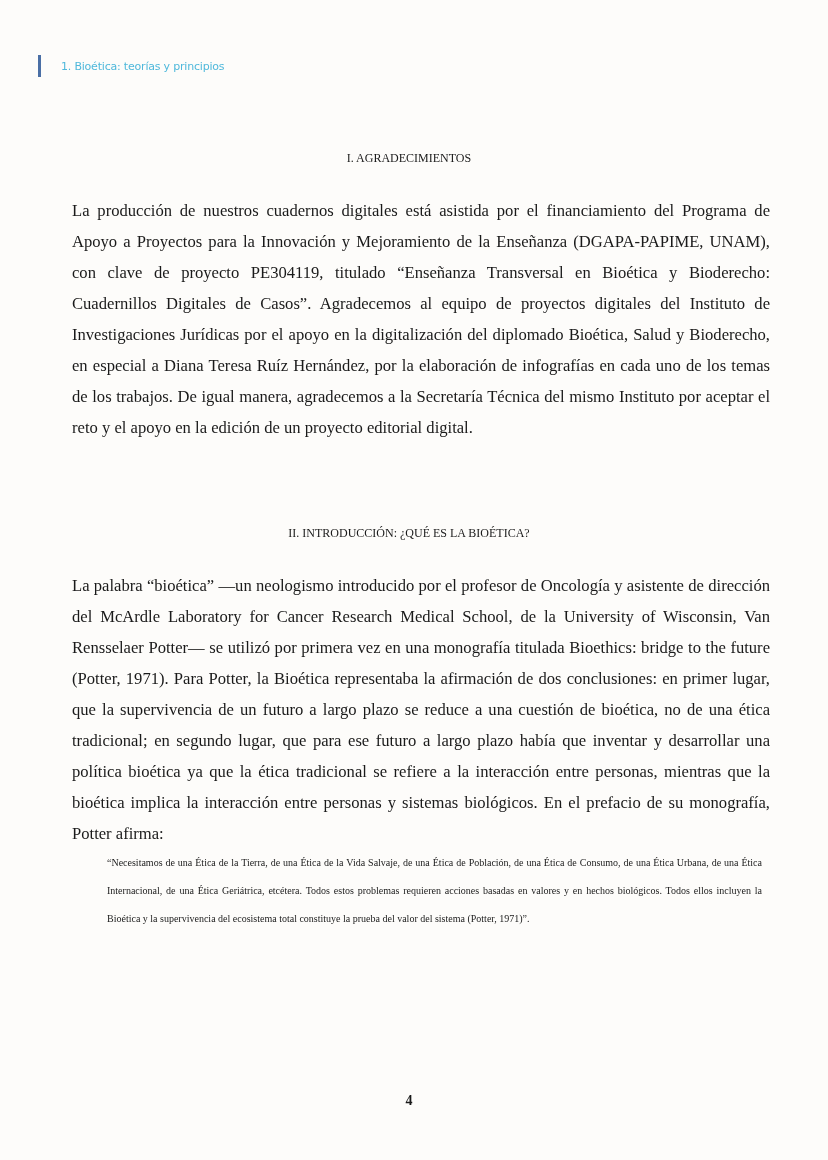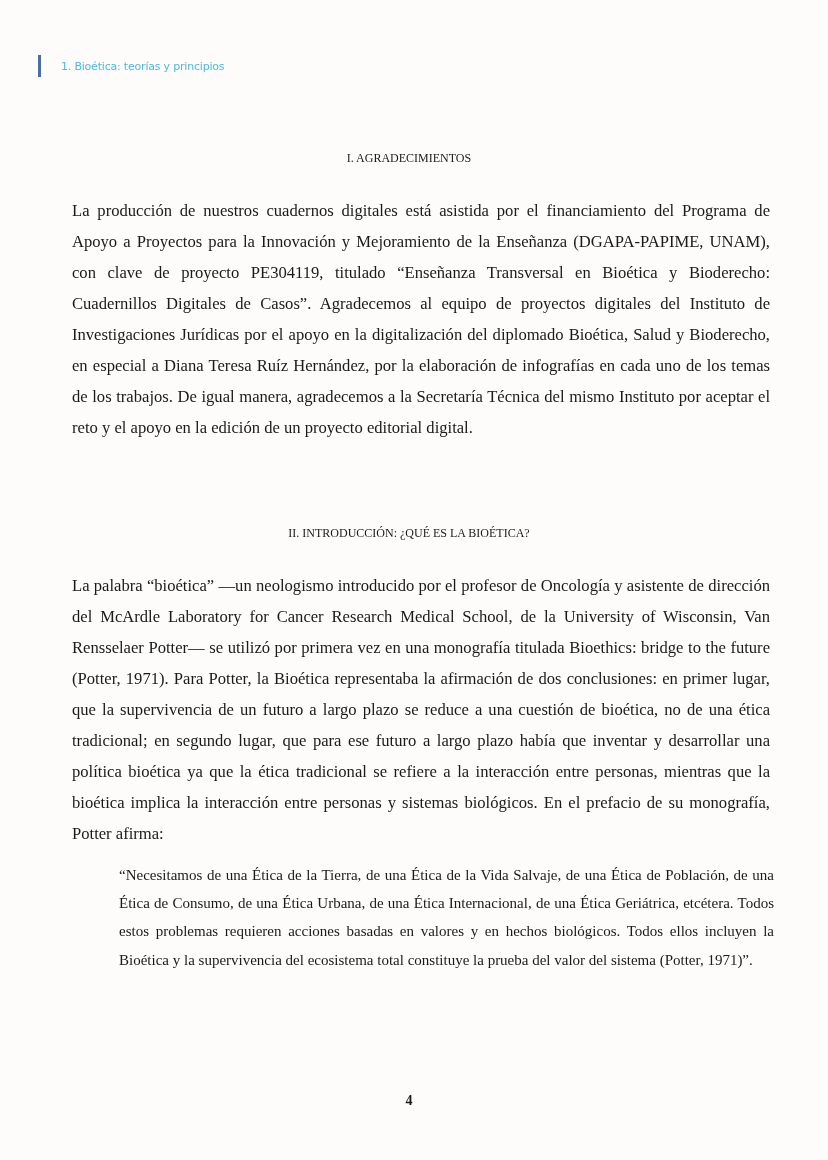--- a/index.html
+++ b/index.html
@@ -49,24 +49,24 @@
       width: 698px;
       font-size: 16.6px;
       line-height: 31px;
       text-align: justify;
       margin: 12px;
     }
     .quote-para {
       position: absolute;
       left: 103px;
       width: 655px;
-      font-size: 15px;
+      font-size: 10px;
       line-height: 28.2px;
       text-align: justify;
-      margin: 16px;
+      margin: 4px;
     }
     .page-number {
       position: absolute;
       left: 0;
       width: 818px;
       top: 1093px;
       text-align: center;
       font-size: 14px;
       font-weight: bold;
     }

